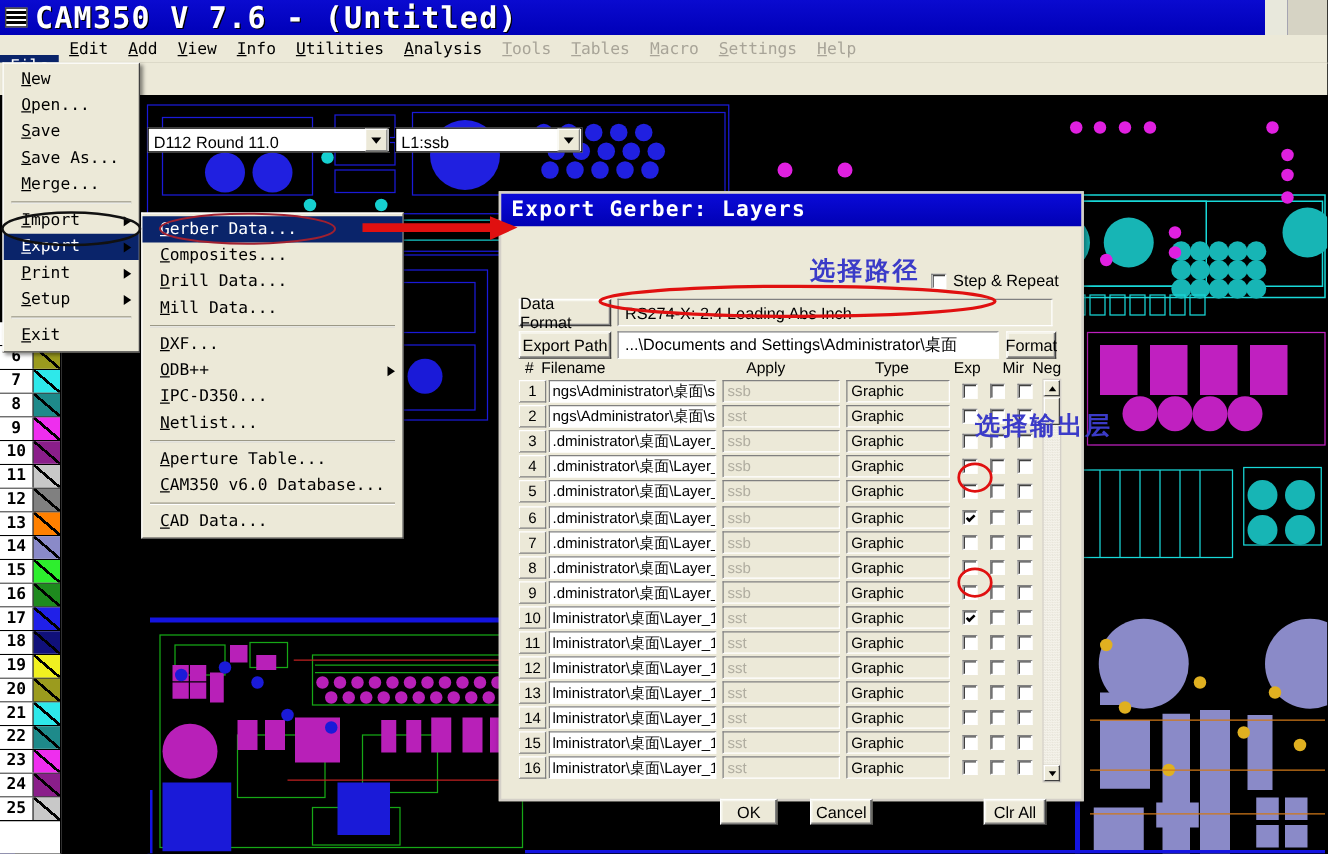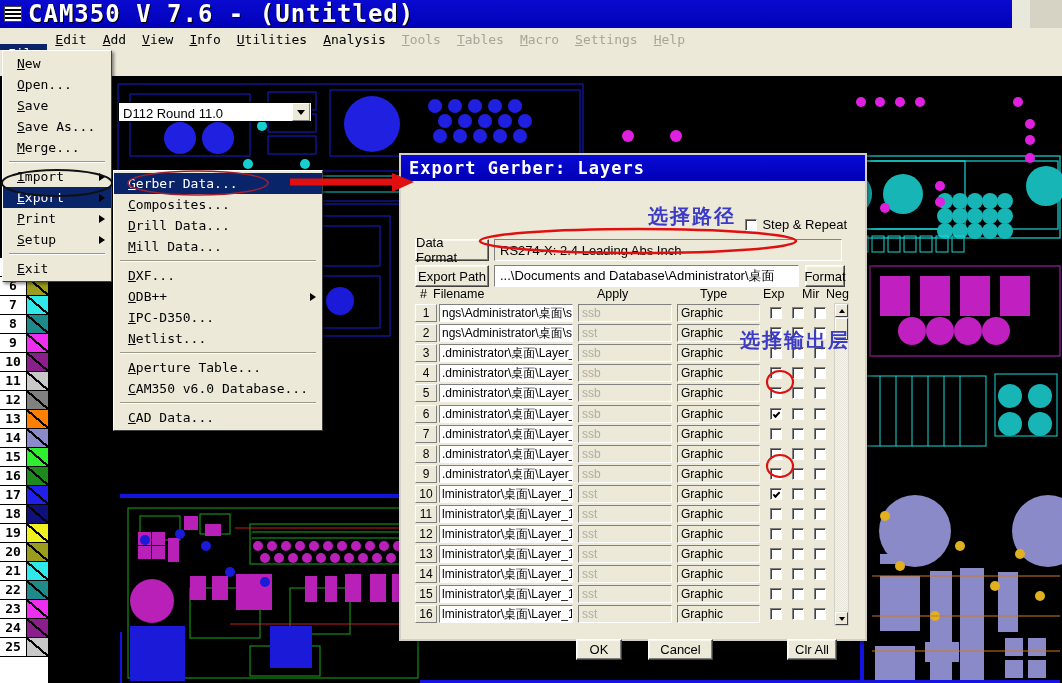--- a/index.html
+++ b/index.html
@@ -216,21 +216,21 @@
   .vscroll .sbtn.up::after{content:"";border-left:3px solid transparent;border-right:3px solid transparent;border-bottom:4px solid #000;}
   .vscroll .sbtn.dn::after{content:"";border-left:3px solid transparent;border-right:3px solid transparent;border-top:4px solid #000;}
   .vscroll .thumb{
     position:absolute;left:0;top:14px;width:13px;height:22px;background:#ece9d8;
     border:1px solid #fff;border-right-color:#404040;border-bottom-color:#404040;box-sizing:border-box;
   }
   .vscroll .track{position:absolute;left:0;top:36px;right:0;bottom:14px;
     background:repeating-conic-gradient(#e8e5da 0 25%, #f6f4ec 0 50%) 0 0/2px 2px;}
 
   #btn-ok{position:absolute;left:175px;top:458px;width:46px;height:21px;}
-  #btn-cancel{position:absolute;left:247px;top:458px;width:65px;height:21px;}
+  #btn-cancel{position:absolute;left:247px;top:458px;width:50px;height:21px;}
   #btn-clrall{position:absolute;left:386px;top:458px;width:50px;height:21px;}
 
   
   .anno{position:absolute;z-index:40;pointer-events:none;}
   .cjk{
     font-family:"DejaVu Sans","Liberation Sans",sans-serif;
     color:#3b3bc8;font-size:20px;font-weight:bold;letter-spacing:2px;
     white-space:nowrap;
   }
 </style>
@@ -536,20 +536,24 @@
       <div class="menu-item dim"><u>M</u>acro</div>
       <div class="menu-item dim"><u>S</u>ettings</div>
       <div class="menu-item dim"><u>H</u>elp</div>
     </div>
 
   <div class="toolbar">
     <div class="combo" id="combo-aperture">
       <div class="cv">D112 Round 11.0</div>
       <div class="arrow"></div>
     </div>
+    <div class="combo" id="combo-layer">
+      <div class="cv">L1:ssb</div>
+      <div class="arrow"></div>
+    </div>
   </div>
 
   <div class="layerpanel" id="layerpanel">
       <div class="lrow">
         <div class="num">5</div>
         <div class="sw" style="background: rgb(232, 232, 50);"></div>
       </div>
       <div class="lrow">
         <div class="num">6</div>
         <div class="sw" style="background: rgb(155, 155, 30);"></div>
@@ -672,21 +676,21 @@
 
       <div class="step-repeat">
         <div class="chk"></div>
         <span>Step &amp; Repeat</span>
       </div>
 
       <div class="btn" id="btn-data-format">Data Format</div>
       <div id="fld-data-format">RS274-X: 2.4 Leading Abs Inch</div>
 
       <div class="btn" id="btn-export-path">Export Path</div>
-      <div id="fld-export-path">...\Documents and Database\Administrator\桌面</div>
+      <div id="fld-export-path">...\Documents and Settings\Administrator\桌面</div>
       <div class="btn" id="btn-apply">Format</div>
 
       <div class="col-head">
         <span style="left:19px;">#</span>
         <span style="left:32px;">Filename</span>
         <span style="left:196px;">Apply</span>
         <span style="left:299px;">Type</span>
         <span style="left:362px;">Exp</span>
         <span style="left:401px;">Mir</span>
         <span style="left:425px;">Neg</span>
@@ -960,15 +964,15 @@
     </g>
 
     <ellipse cx="638" cy="241" rx="158" ry="12" fill="none" stroke="#e01010" stroke-width="2.6"></ellipse>
 
     <ellipse cx="780" cy="382" rx="13" ry="11" fill="none" stroke="#e01010" stroke-width="2.2"></ellipse>
 
     <ellipse cx="780" cy="466" rx="13" ry="11" fill="none" stroke="#e01010" stroke-width="2.2"></ellipse>
   </svg>
 
   <div class="anno cjk" style="left:648px;top:203px;">选择路径</div>
-  <div class="anno cjk" style="left:740px;top:327px;">选择输出层</div>
+  <div class="anno cjk" style="left:780px;top:327px;">选择输出层</div>
 
 </div>
 
 </body></html>

